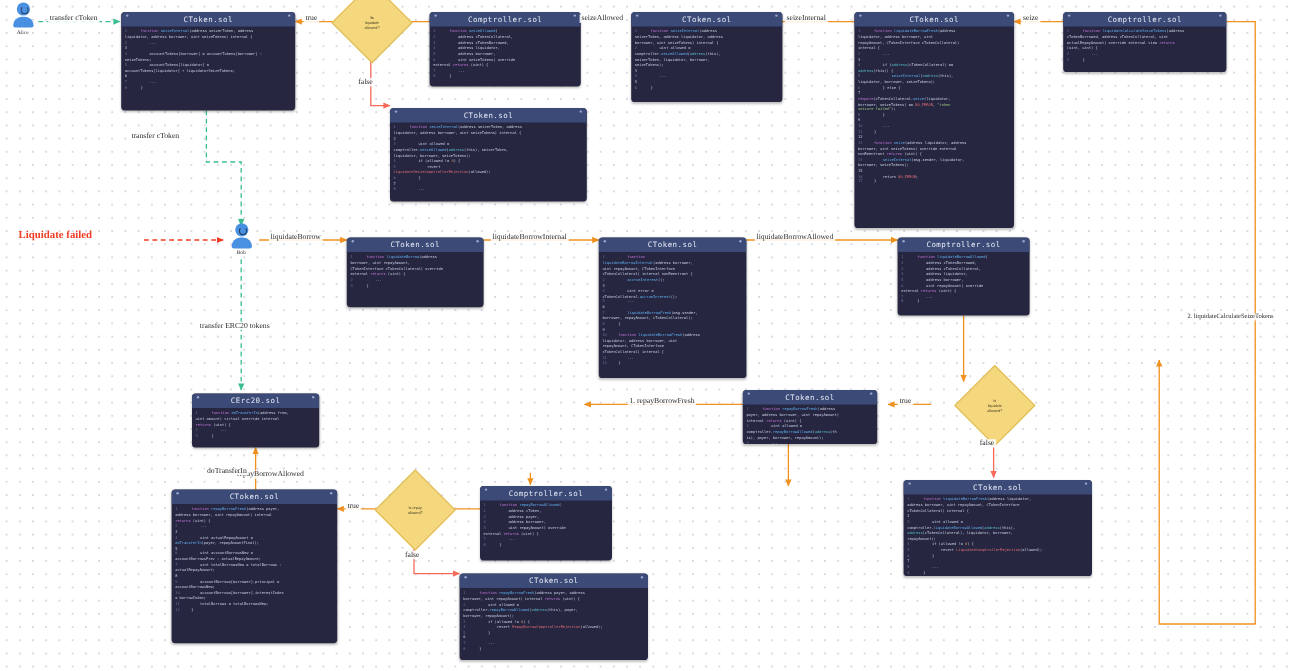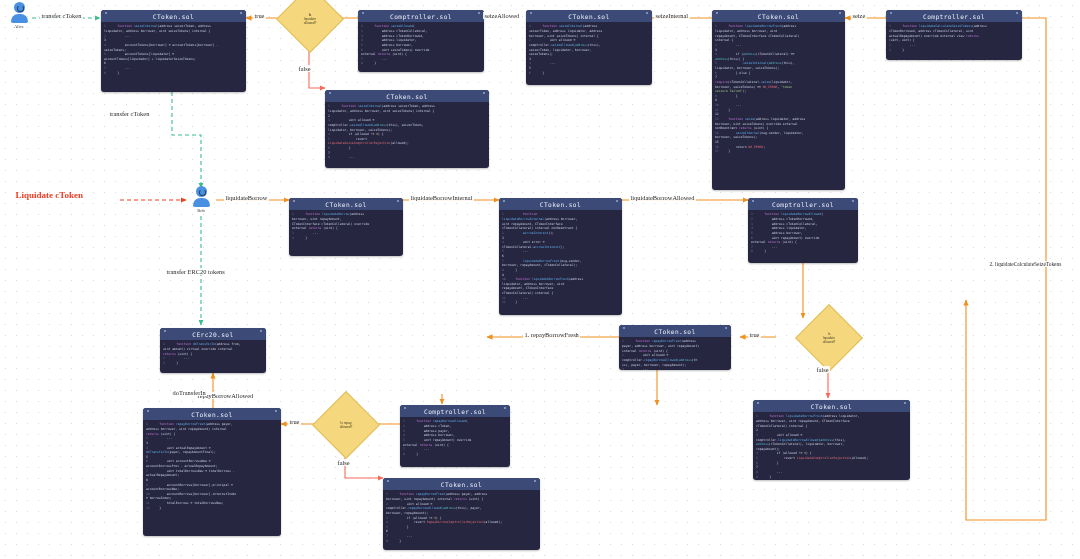--- a/index.html
+++ b/index.html
@@ -187,21 +187,21 @@
   </div>
 
   <div class="elabel" style="left:40px;top:12px;">transfer cToken</div>
   <div class="elabel" style="left:253px;top:12px;">true</div>
   <div class="elabel" style="left:297px;top:65px;">false</div>
   <div class="elabel" style="left:483px;top:12px;">seizeAllowed</div>
   <div class="elabel" style="left:654px;top:12px;">seizeInternal</div>
   <div class="elabel" style="left:851px;top:12px;">seize</div>
   <div class="elabel" style="left:108px;top:110px;">transfer cToken</div>
 
-  <div class="elabel red" style="left:14px;top:190px;">Liquidate cToken</div>
+  <div class="elabel red" style="left:14px;top:190px;">Liquidate failed</div>
   <div class="elabel" style="left:224px;top:194px;">liquidateBorrow</div>
   <div class="elabel" style="left:409px;top:194px;">liquidateBorrowInternal</div>
   <div class="elabel" style="left:629px;top:194px;">liquidateBorrowAllowed</div>
   <div class="elabel" style="left:165px;top:268px;">transfer ERC20 tokens</div>
 
   <div class="elabel" style="left:523px;top:331px;">1. repayBorrowFresh</div>
   <div class="elabel" style="left:748px;top:331px;">true</div>
   <div class="elabel" style="left:815px;top:366px;">false</div>
   <div class="elabel" style="left:196px;top:392px;">repayBorrowAllowed</div>
   <div class="elabel" style="left:171px;top:389px;">doTransferIn</div>

